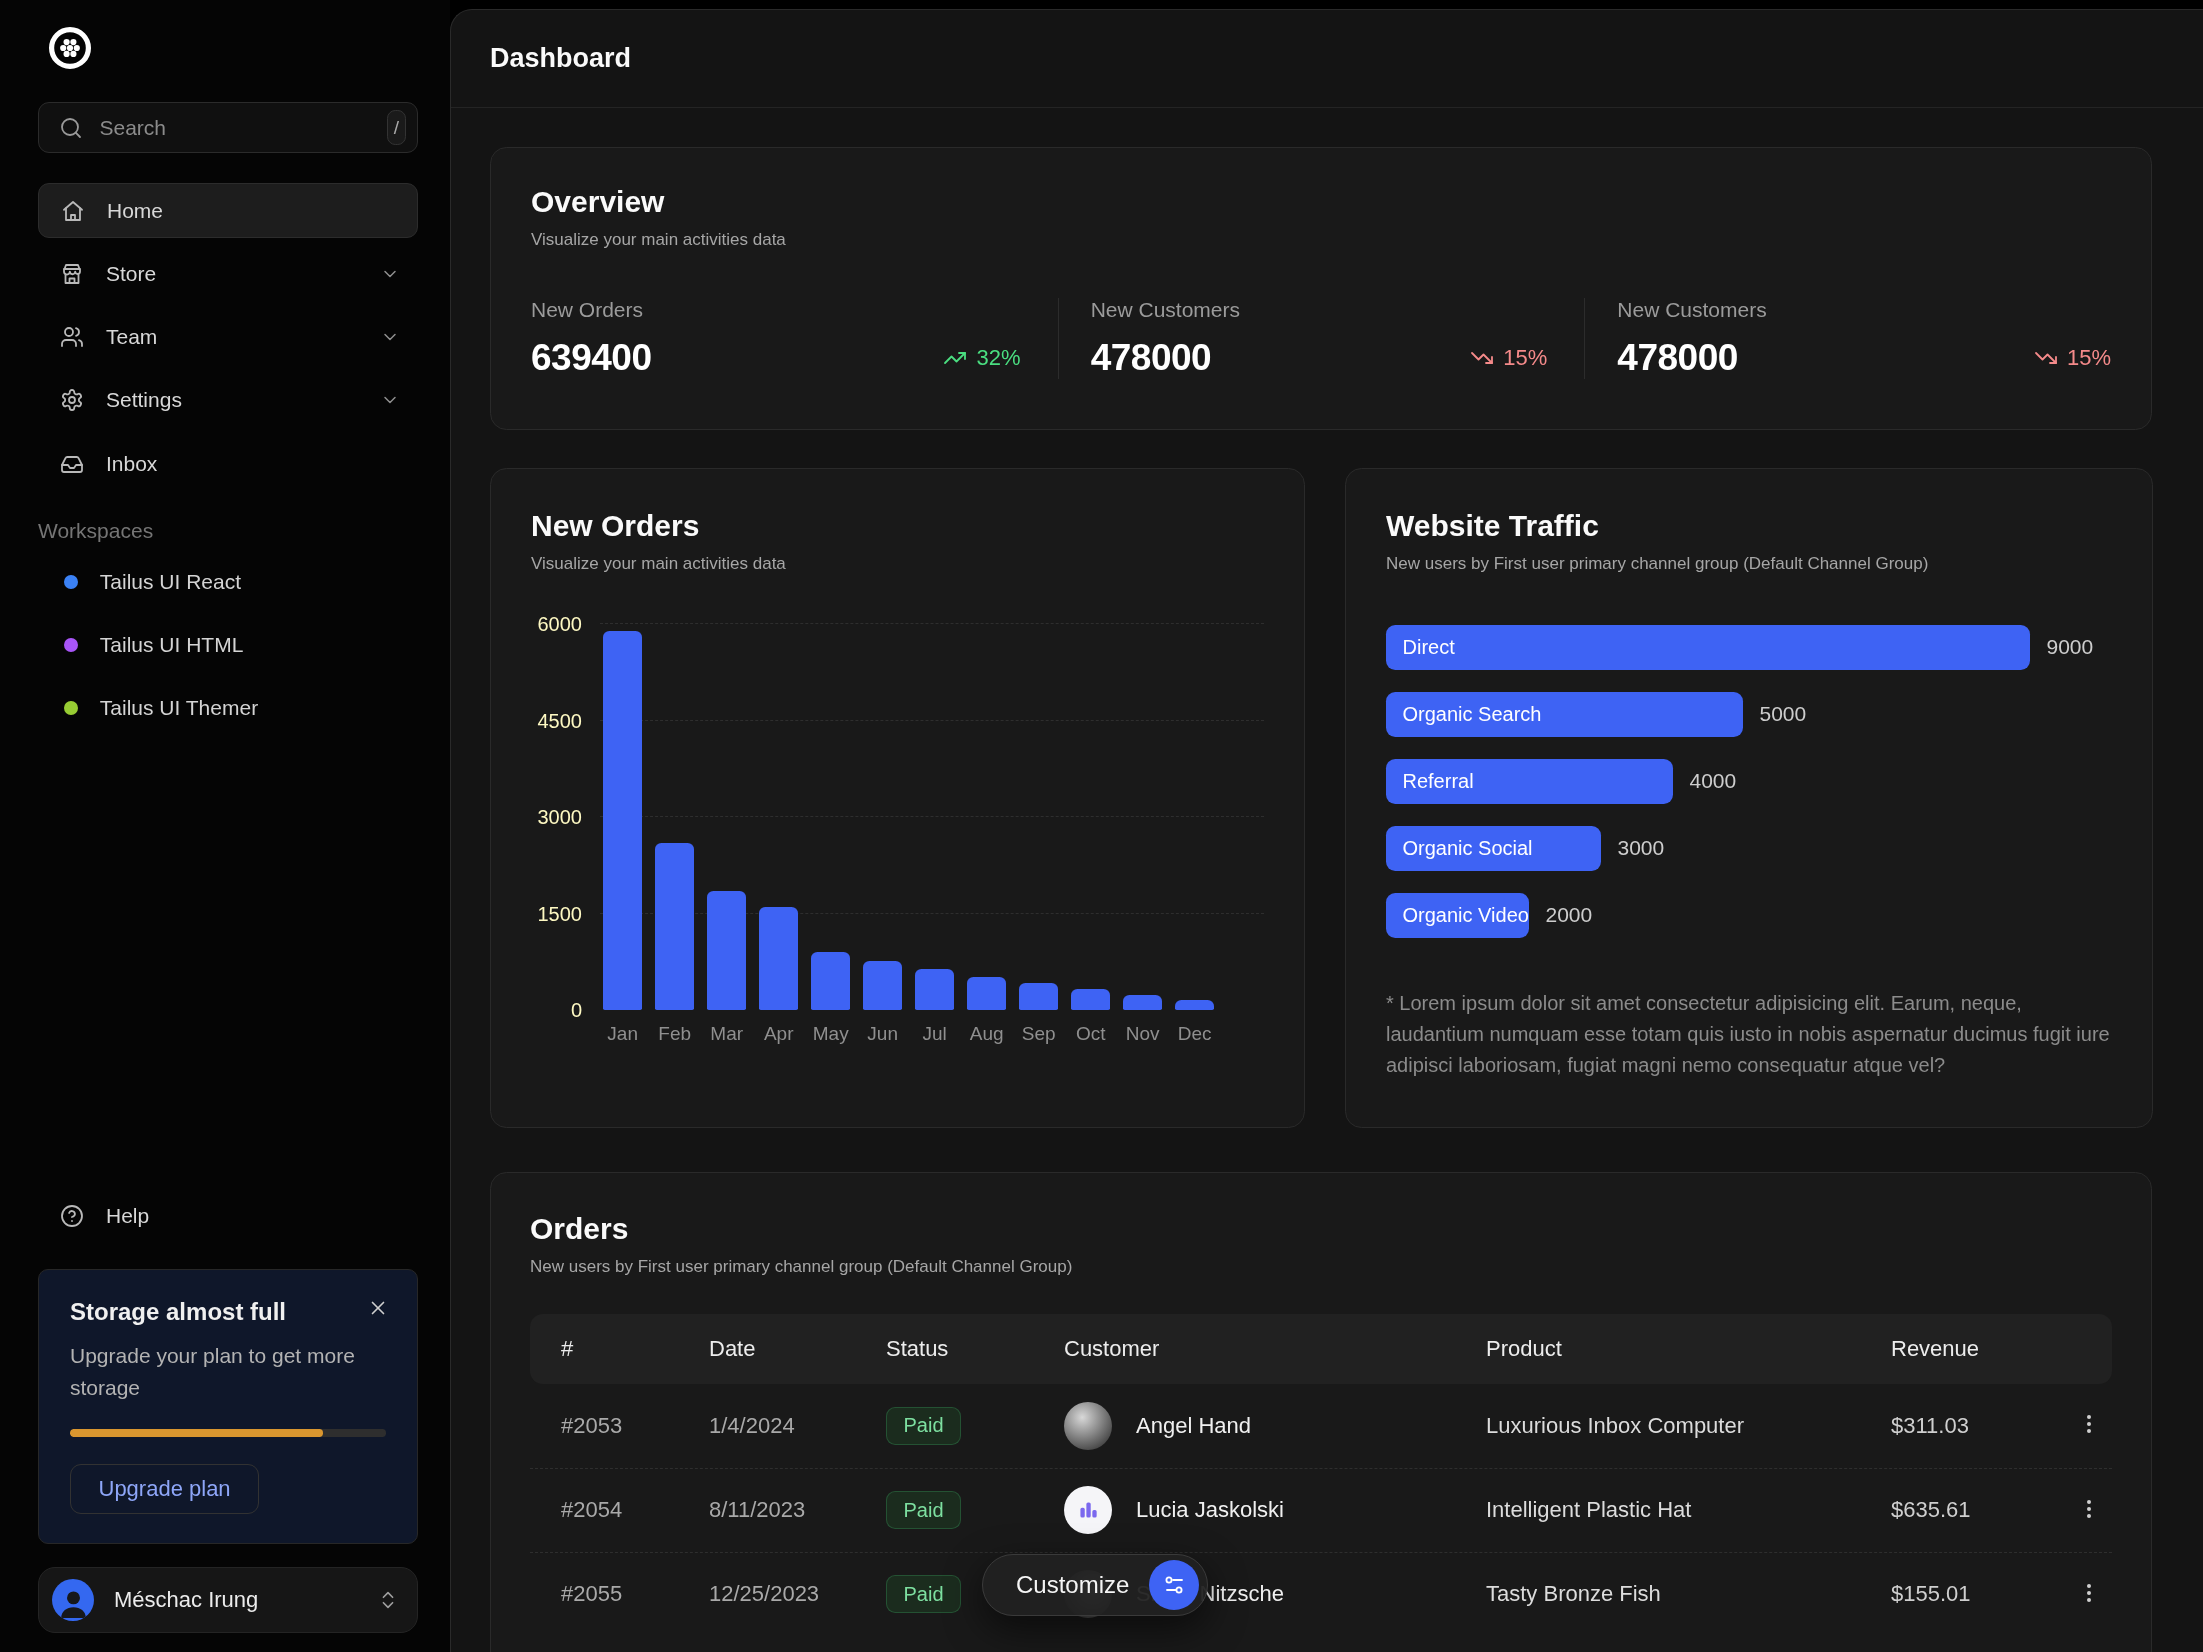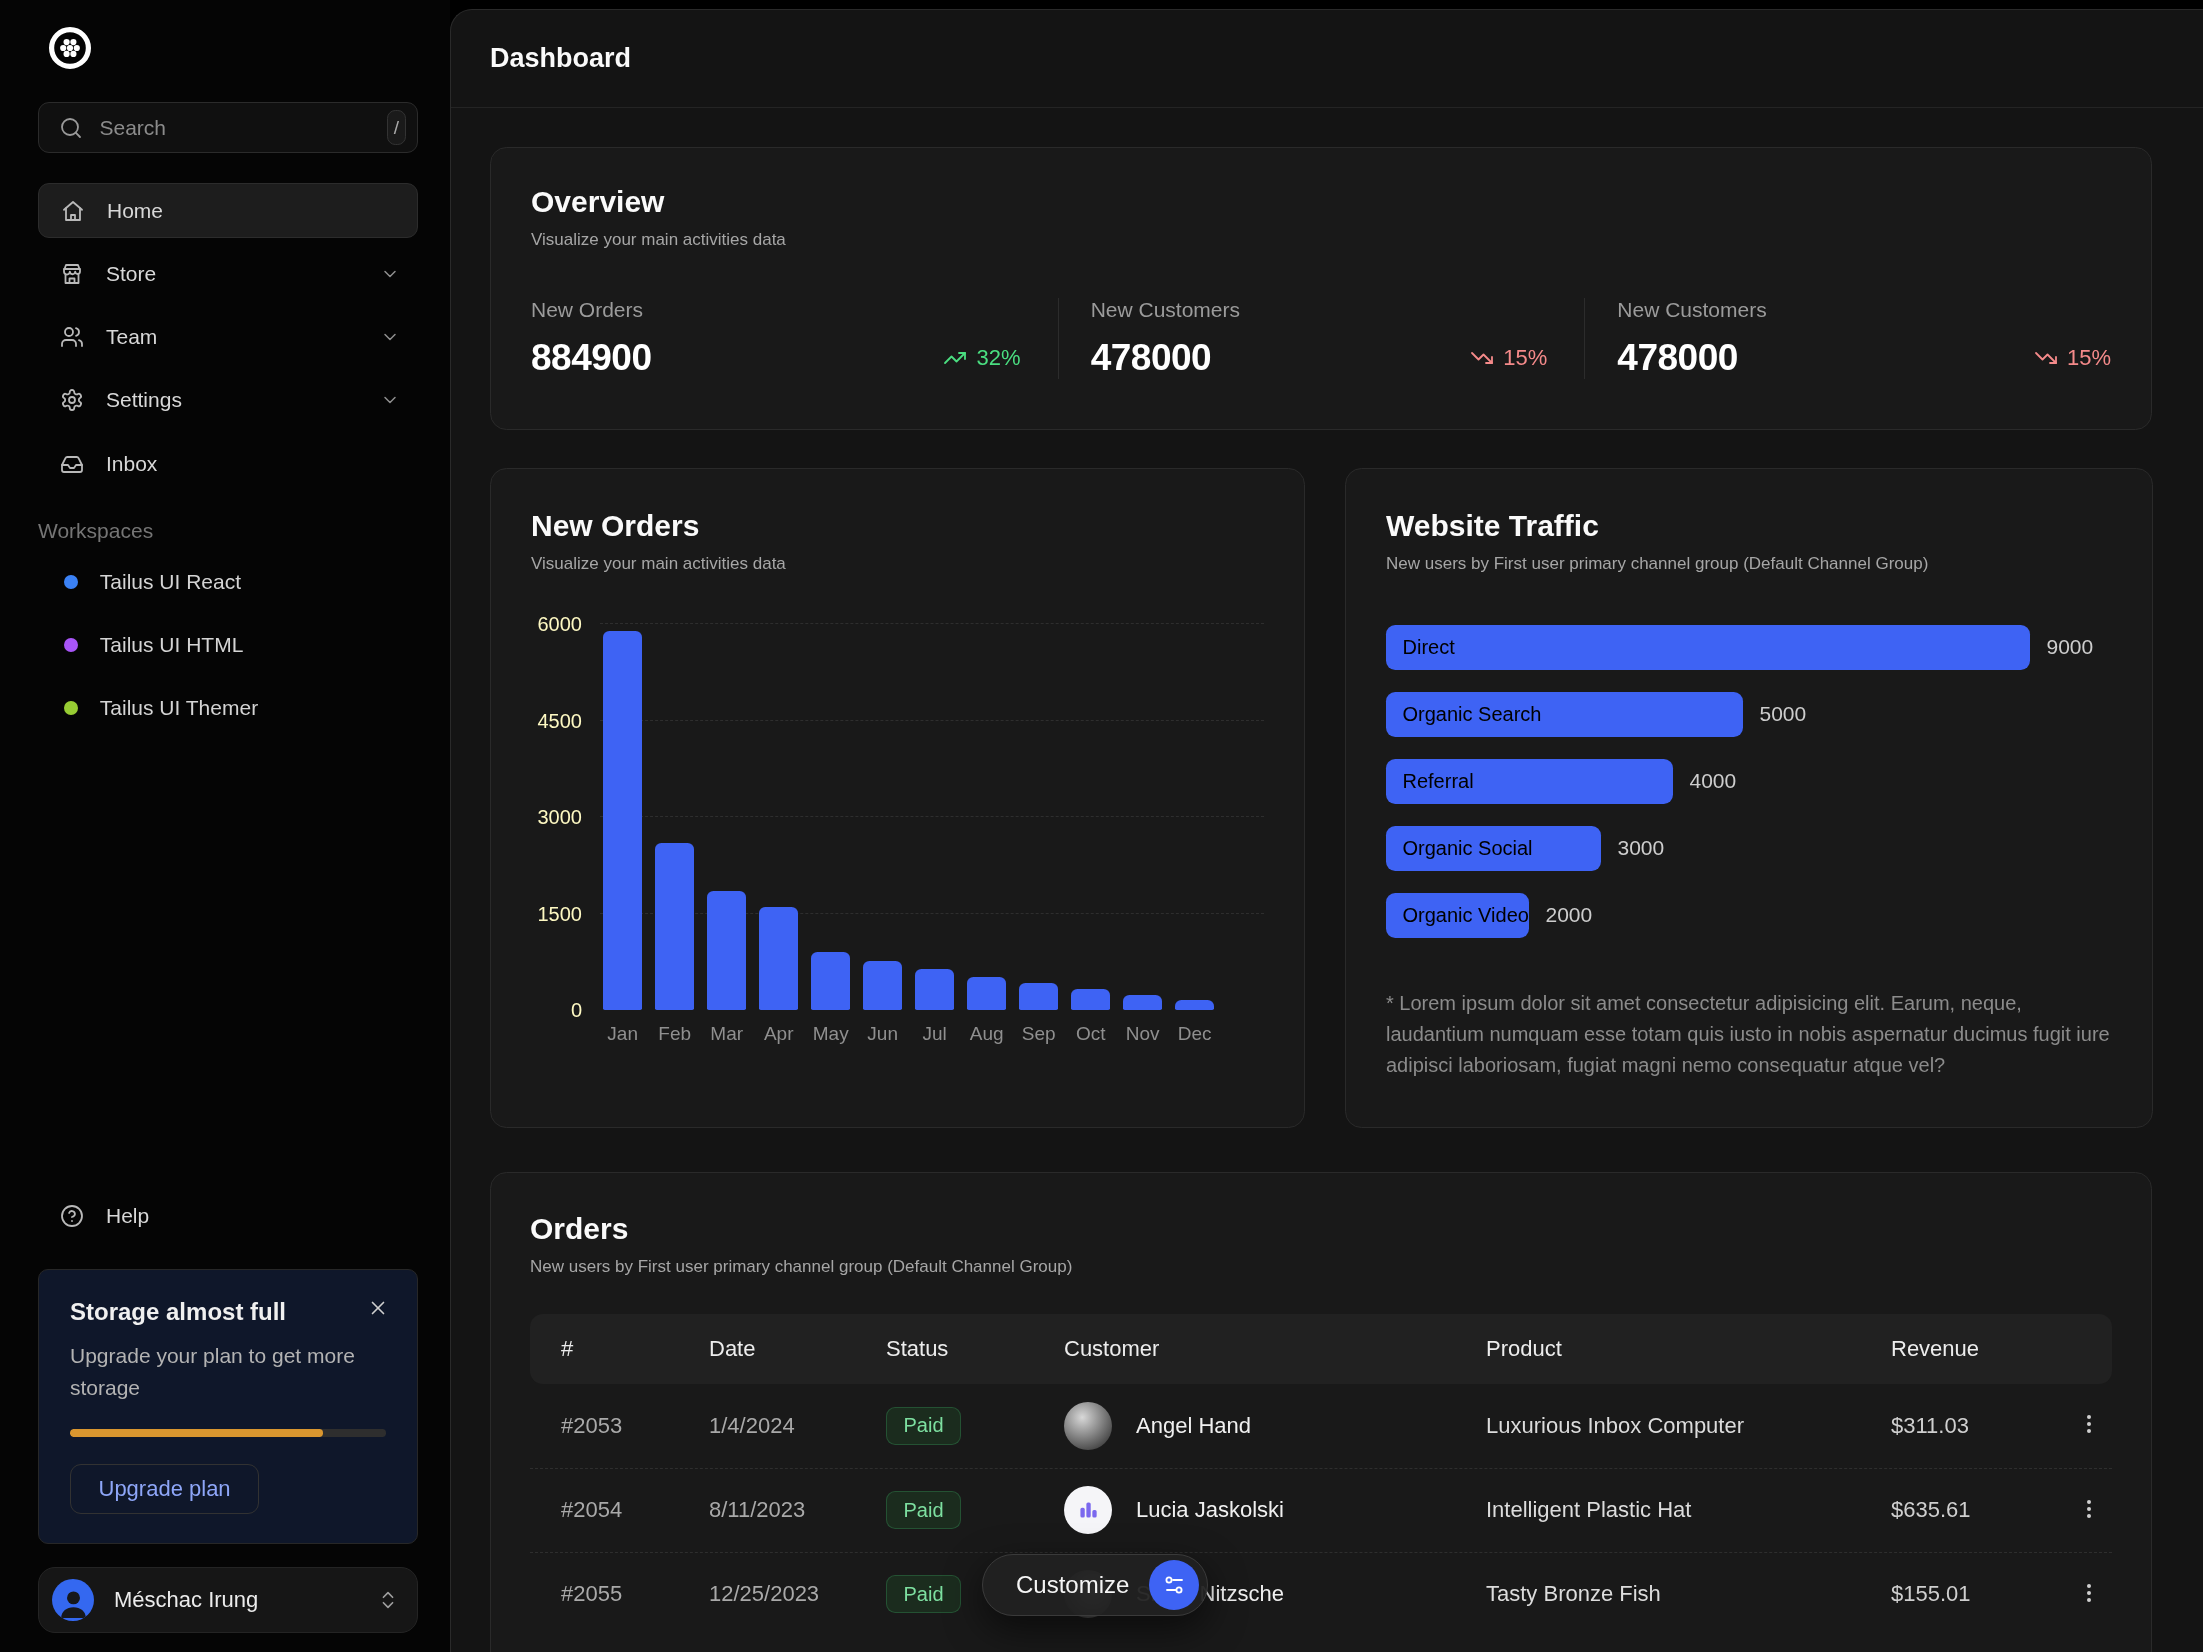--- a/index.html
+++ b/index.html
@@ -107,21 +107,21 @@
   .vbars { position:absolute; left:2.8px; right:0; top:0; bottom:0; display:flex;
     align-items:flex-end; gap:13px; }
   .vbar { width:39px; background:#3e63f4; border-radius:6.4px 6.4px 1.8px 1.8px; flex:none; }
   .vmonths { grid-column:2; margin-top:13px; display:flex; gap:13px; padding-left:2.8px; }
   .vmonths span { width:39px; text-align:center; font-size:19px; color:#8f8f8f; }
 
   
   .hchart { margin-top:51px; }
   .hrow { display:flex; align-items:center; margin-bottom:22px; }
   .hbar { height:45px; background:#3e63f4; border-radius:9.2px; display:flex;
-    align-items:center; padding-left:16.5px; color:#000000; font-size:20px; flex:none;
+    align-items:center; padding-left:16.5px; color:#ffffff; font-size:20px; flex:none;
     white-space:nowrap; overflow:visible; }
   .hval { margin-left:16.5px; font-size:21px; color:#cdcdcd; }
   .footnote { margin-top:50px; font-size:20px; line-height:1.55; color:#8b8b8b; }
 
   
   .orders-card { margin-top:44px; padding:39px 39px 0; min-height:514px; }
   .table { margin-top:37px; }
   .thead { height:70px; background:#212121; border-radius:13px; display:grid;
     grid-template-columns:148px 177px 178px 422px 405px 178px 1fr; align-items:center;
     padding-left:31px; font-size:22px; color:#ededed; font-weight:500; }
@@ -303,21 +303,21 @@
 
   <div class="content">
 
     <section class="card overview-card">
       <div class="card-title">Overview</div>
       <div class="card-sub">Visualize your main activities data</div>
       <div class="stats">
         <div class="stat">
           <div class="stat-label">New Orders</div>
           <div class="stat-valrow">
-            <span class="stat-value">884900</span>
+            <span class="stat-value">639400</span>
             <span class="trend up">
               <svg class="stroke" viewBox="0 0 24 24">
                 <polyline points="22 7 13.5 15.5 8.5 10.5 2 17"></polyline>
                   <polyline points="16 7 22 7 22 13"></polyline>
               </svg>
               <span>32%</span>
             </span>
           </div>
         </div>
         <div class="stat">

